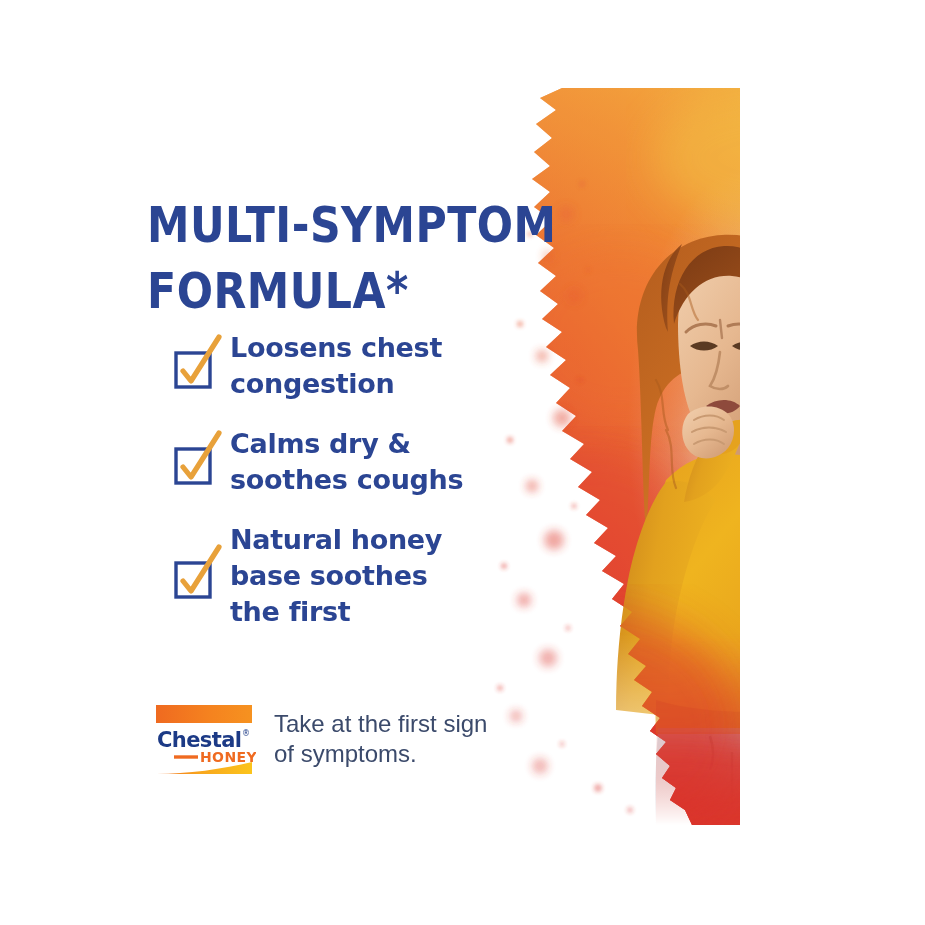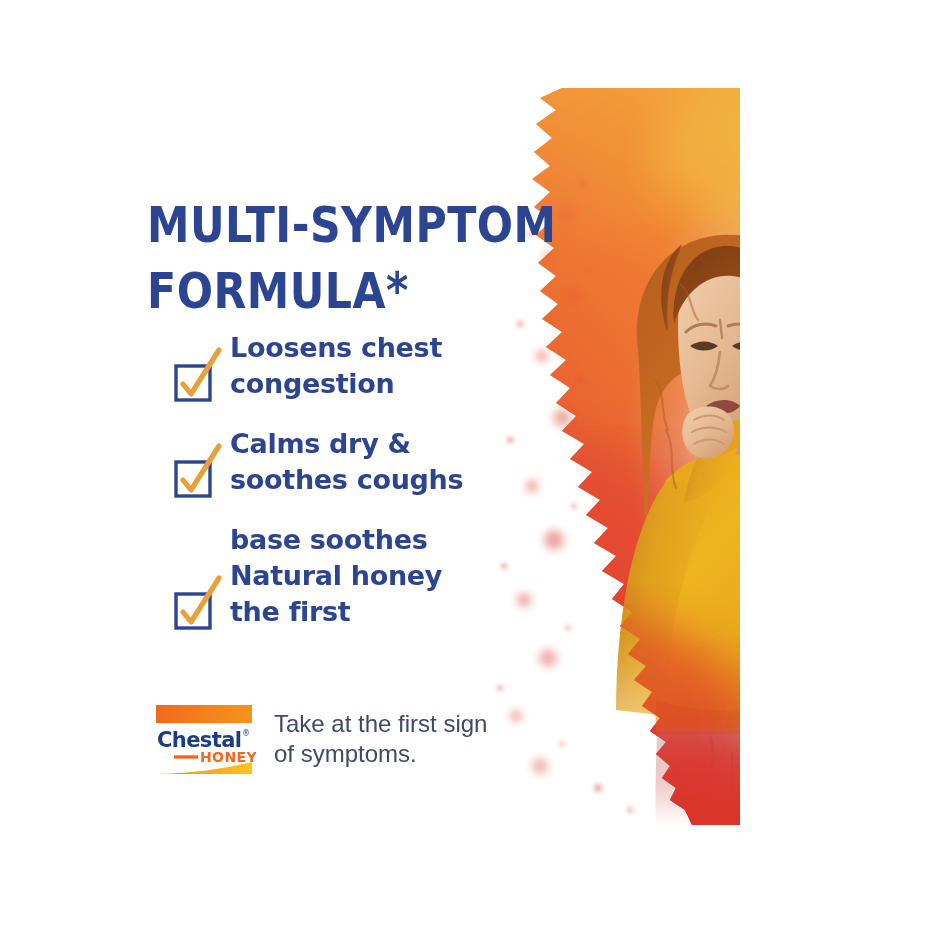--- a/index.html
+++ b/index.html
@@ -55,21 +55,21 @@
   
   #benefits {
     position: absolute;
     left: 174px;
     top: 330px;
     width: 310px;
   }
   .benefit {
     position: relative;
     display: flex;
-    align-items: flex-end;
+    align-items: center;
     margin-bottom: 24px;
   }
   .benefit:last-child { margin-bottom: 0; }
 
   .checkbox {
     position: relative;
     flex: 0 0 auto;
     width: 38px;
     height: 38px;
     margin-top: 8px;
@@ -413,22 +413,22 @@
     </li>
 
     <li class="benefit">
       <span class="checkbox">
         <svg viewBox="0 0 58 58">
           <rect x="6" y="20" width="34" height="34" fill="#ffffff" stroke="#2b4593" stroke-width="3.4"></rect>
           <path d="M13,38 L21,48 L49,4" stroke="#e8a13a" stroke-width="5.2" fill="none" stroke-linecap="round" stroke-linejoin="round"></path>
         </svg>
       </span>
       <span class="benefit-text">
+        <span class="bl">Natural honey</span>
         <span class="bl">base soothes</span>
-        <span class="bl">Natural honey</span>
         <span class="bl">the first</span>
       </span>
     </li>
   </ul>
 
   <div id="footer">
 
     <div id="logo">
       <svg viewBox="0 0 104 76">
         <defs>

